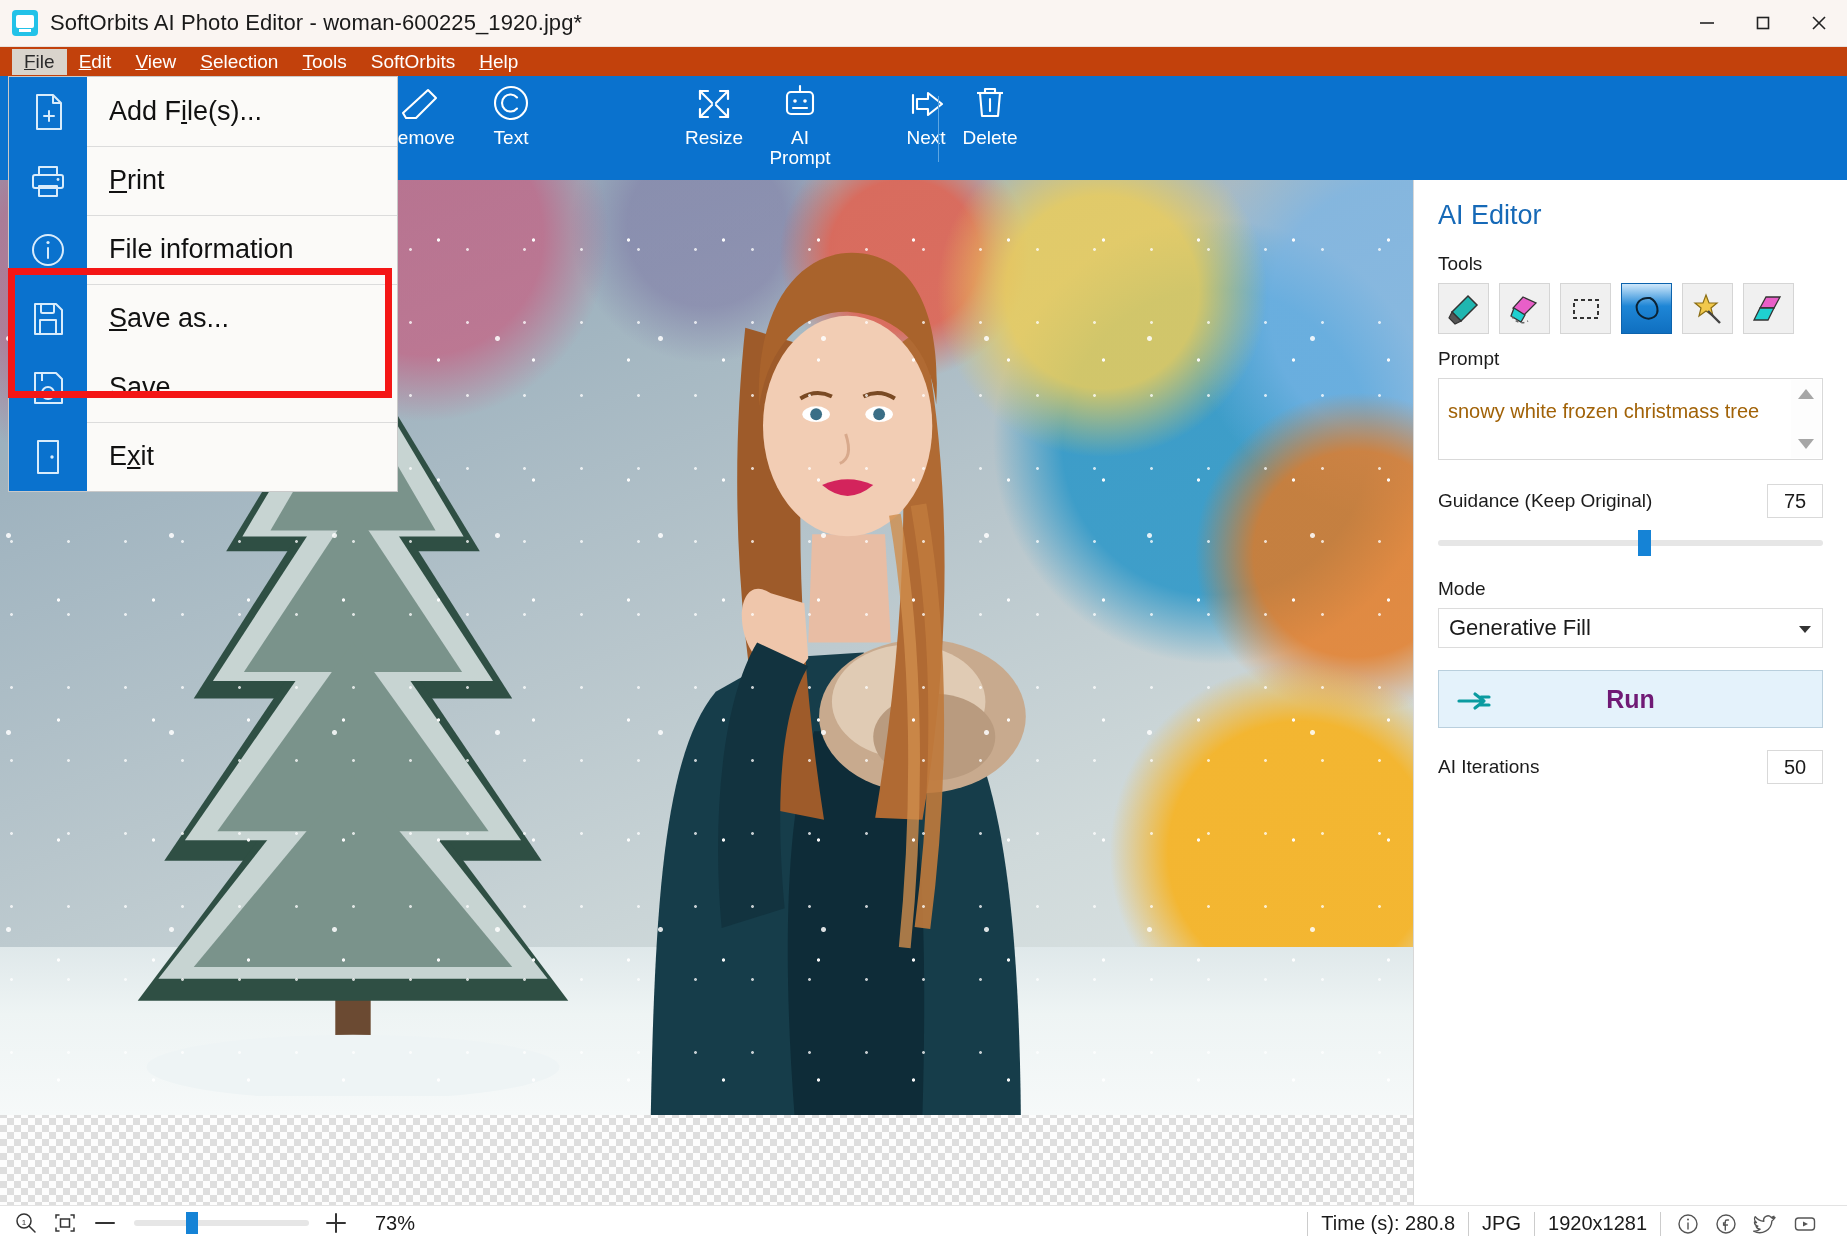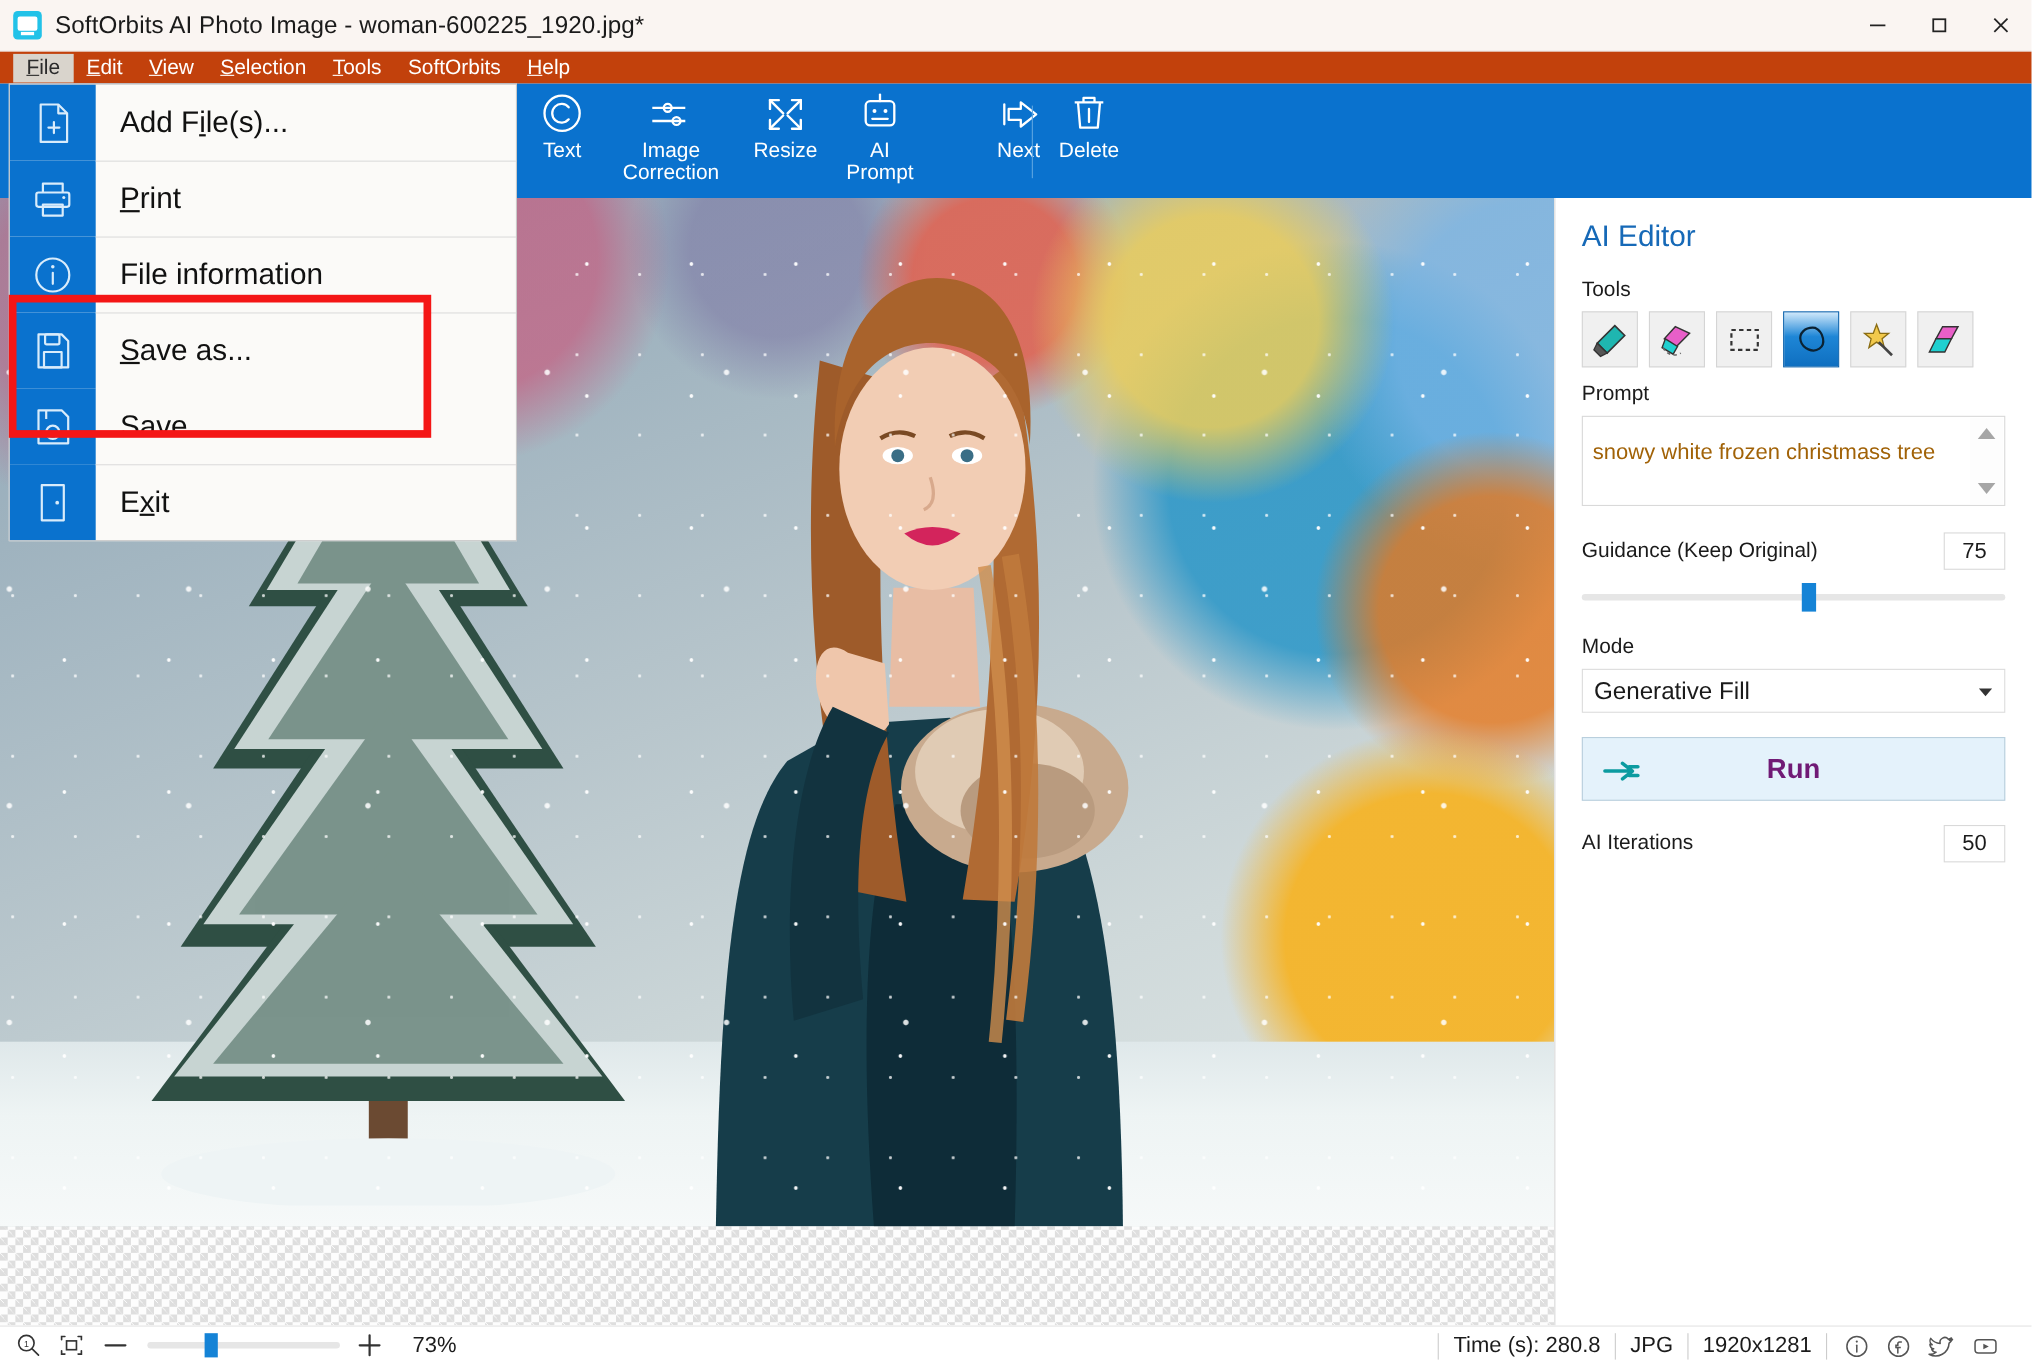--- a/index.html
+++ b/index.html
@@ -199,21 +199,21 @@
   #sb-right { position:absolute; right:22px; top:0; height:35px; display:flex; align-items:center; }
   .sb-cell {
     padding:0 13px; font-size:20px; color:#1b1b1b; border-left:1px solid #cccccc;
     height:24px; display:flex; align-items:center; white-space:nowrap;
   }
   .sb-socials { display:flex; align-items:center; border-left:1px solid #cccccc; height:24px; padding-left:8px; }
   .sb-socials > span { margin:0 7px; display:flex; }
 
   
   #file-menu {
-    position:absolute; left:8px; top:76px; width:462px;
+    position:absolute; left:8px; top:76px; width:390px;
     background:#fbfaf8; border:1px solid #c9c9c9;
     z-index:40;
   }
   .fm-item { position:relative; height:69px; display:flex; align-items:center; }
   .fm-gutter {
     width:78px; height:69px; background:#0a72ce; flex:none;
     display:flex; align-items:center; justify-content:center;
   }
   .fm-label { font-size:27px; color:#111111; padding-left:22px; }
   .fm-label u { text-decoration:underline; }
@@ -221,21 +221,21 @@
   #highlight-box {
     position:absolute; left:8px; top:268px; width:384px; height:130px;
     border:7px solid #f41616; z-index:50; pointer-events:none;
   }
 </style>
 </head>
 <body>
 
 <div id="titlebar">
   <div id="app-icon"></div>
-  <div id="title-text">SoftOrbits AI Photo Image - woman-600225_1920.jpg*</div>
+  <div id="title-text">SoftOrbits AI Photo Editor - woman-600225_1920.jpg*</div>
   <div id="win-controls">
     <div class="wbtn">
       <svg width="22" height="22" viewBox="0 0 22 22">
           <line x1="4" y1="11" x2="18" y2="11" stroke="#222" stroke-width="1.6"></line>
         </svg>
     </div>
     <div class="wbtn">
       <svg width="22" height="22" viewBox="0 0 22 22">
           <rect x="5.5" y="5.5" width="11" height="11" fill="none" stroke="#222" stroke-width="1.6"></rect>
         </svg>
@@ -280,32 +280,20 @@
   <div class="tb-item" style="left:470px;width:82px">
     <div class="tb-ico">
       <svg width="42" height="42" viewBox="0 0 42 42" fill="none" stroke="#fff" stroke-width="2.1">
         <circle cx="21" cy="21" r="16"></circle>
         <path d="M27 15.5a8.5 8.5 0 1 0 0 11" stroke-linecap="round"></path>
       </svg>
     </div>
     <div class="tb-label">Text</div>
   </div>
 
-  <div class="tb-item" style="left:550px;width:120px">
-    <div class="tb-ico">
-      <svg width="46" height="40" viewBox="0 0 46 40" fill="none" stroke="#fff" stroke-width="2.1">
-        <line x1="6" y1="14" x2="36" y2="14"></line>
-          <circle cx="20" cy="14" r="3.6"></circle>
-        <line x1="6" y1="26" x2="36" y2="26"></line>
-          <circle cx="28" cy="26" r="3.6"></circle>
-      </svg>
-    </div>
-    <div class="tb-label">Image
-Correction</div>
-  </div>
 
   <div class="tb-item" style="left:672px;width:84px">
     <div class="tb-ico">
       <svg width="42" height="40" viewBox="0 0 42 40" fill="none" stroke="#fff" stroke-width="2.2" stroke-linecap="round" stroke-linejoin="round">
         <path d="M7 15V7h8"></path>
           <path d="M7 7l12 12"></path>
         <path d="M35 25v8h-8"></path>
           <path d="M35 33L23 21"></path>
         <path d="M27 7h8v8"></path>
           <path d="M35 7L23 19"></path>

